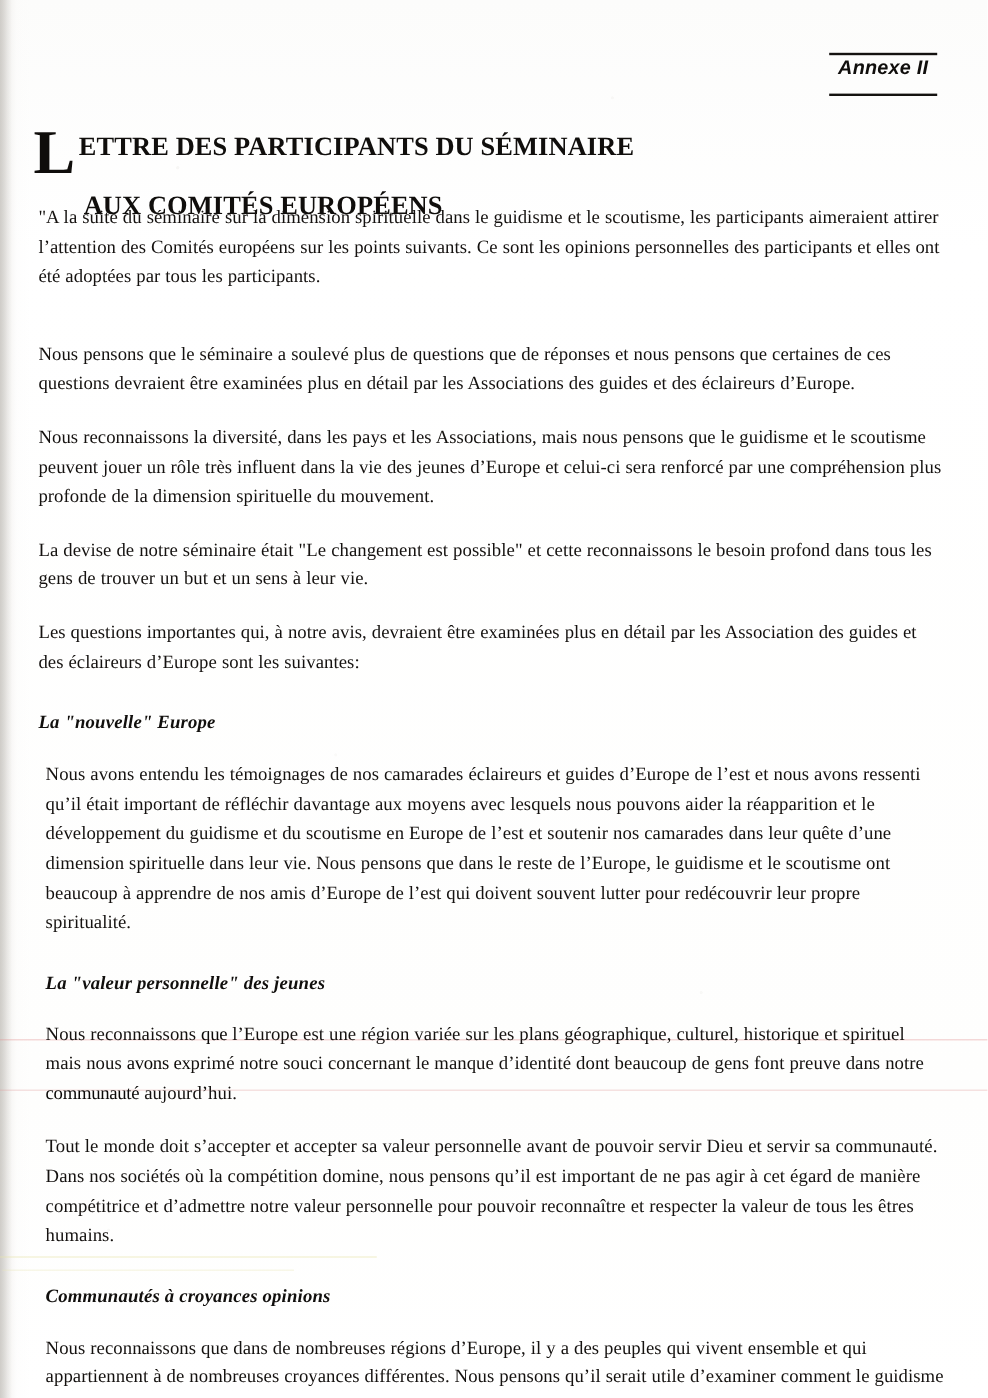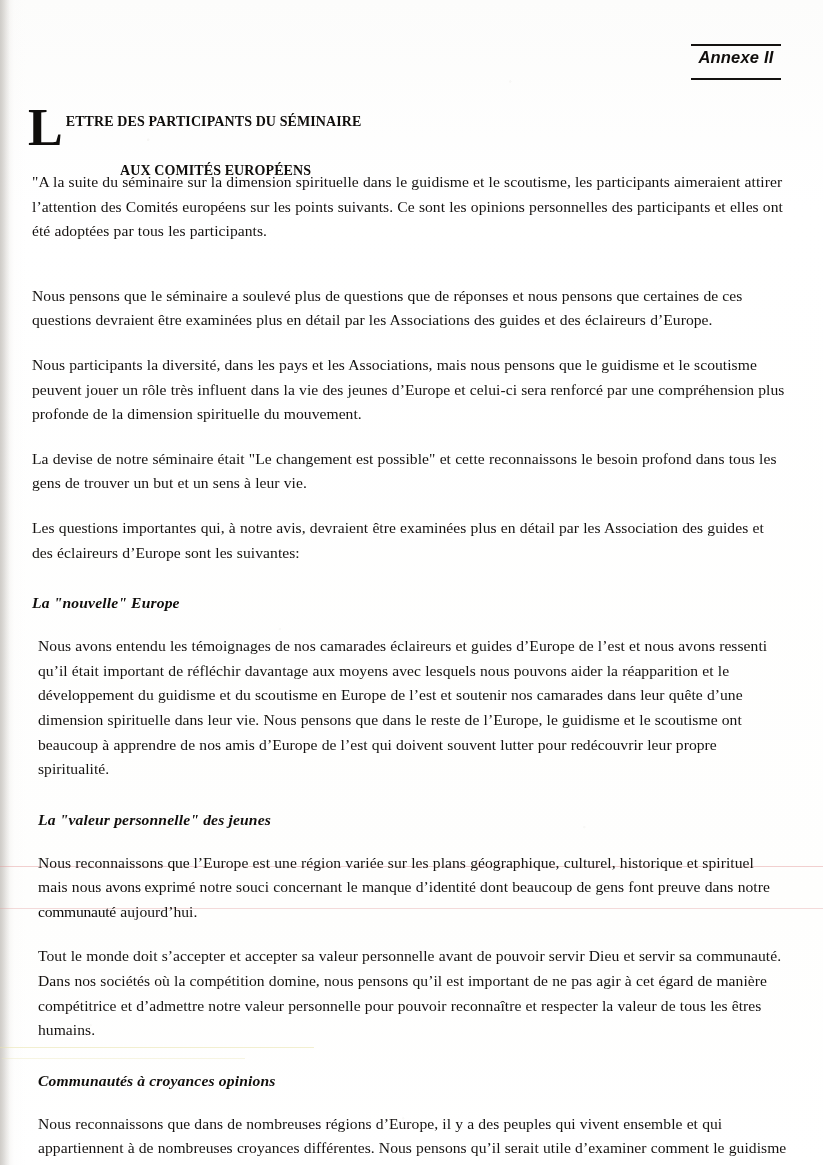--- a/index.html
+++ b/index.html
@@ -96,26 +96,25 @@
     margin-right: 4px;
     margin-top: 1px;
     letter-spacing: -1px;
   }
   #title-lines {
     padding-top: 5px;
   }
   #title-lines .tl {
     font-family: "Liberation Serif", "DejaVu Serif", serif;
     font-weight: bold;
-    font-size: 14px;
+    font-size: 22px;
     line-height: 25px;
     letter-spacing: .1px;
     color: #100e0c;
     white-space: nowrap;
-    text-align: center;
   }
   #title-lines .tl.second { text-indent: 4px; margin-top: 24px; }
 
   
   #body-col {
     position: absolute;
     left: 0; top: 170px;
     width: 823px;
   }
   p.para {
@@ -193,21 +192,21 @@
 
     <div class="zone-top">
       <p class="para">"A la suite du séminaire sur la dimension spirituelle dans le guidisme et le scoutisme, les participants aimeraient attirer l’attention des Comités européens sur les points suivants. Ce sont les opinions personnelles des participants et elles ont été adoptées par tous les participants.</p>
       <div class="gap-para"></div>
 
       <div class="gap-para"></div>
 
       <p class="para">Nous pensons que le séminaire a soulevé plus de questions que de réponses et nous pensons que certaines de ces questions devraient être examinées plus en détail par les Associations des guides et des éclaireurs d’Europe.</p>
       <div class="gap-para"></div>
 
-      <p class="para">Nous participants la diversité, dans les pays et les Associations, mais nous pensons que le guidisme et le scoutisme peuvent jouer un rôle très influent dans la vie des jeunes d’Europe et celui-ci sera renforcé par une compréhension plus profonde de la dimension spirituelle du mouvement.</p>
+      <p class="para">Nous reconnaissons la diversité, dans les pays et les Associations, mais nous pensons que le guidisme et le scoutisme peuvent jouer un rôle très influent dans la vie des jeunes d’Europe et celui-ci sera renforcé par une compréhension plus profonde de la dimension spirituelle du mouvement.</p>
       <div class="gap-para"></div>
 
       <p class="para">La devise de notre séminaire était "Le changement est possible" et cette reconnaissons le besoin profond dans tous les gens de trouver un but et un sens à leur vie.</p>
       <div class="gap-para"></div>
 
       <p class="para">Les questions importantes qui, à notre avis, devraient être examinées plus en détail par les Association des guides et des éclaireurs d’Europe sont les suivantes:</p>
       <div class="gap-head"></div>
 
       <h3 class="subhead">La "nouvelle" Europe</h3>
       <div class="gap-after-head"></div>

